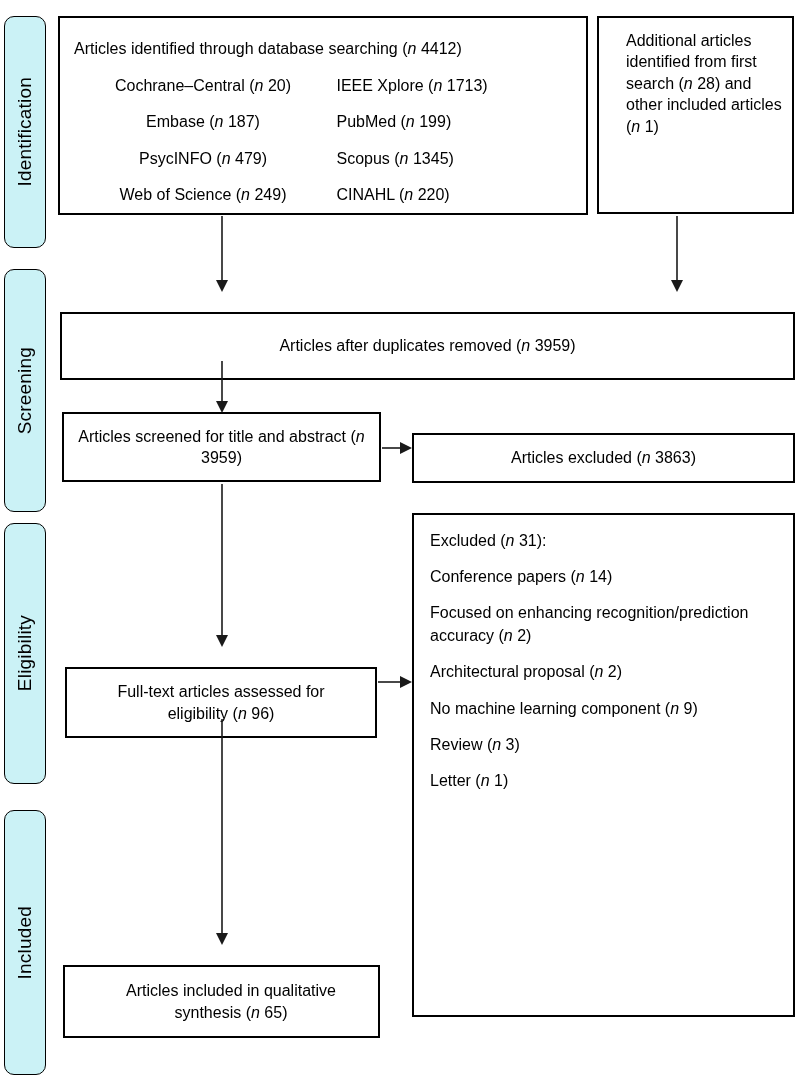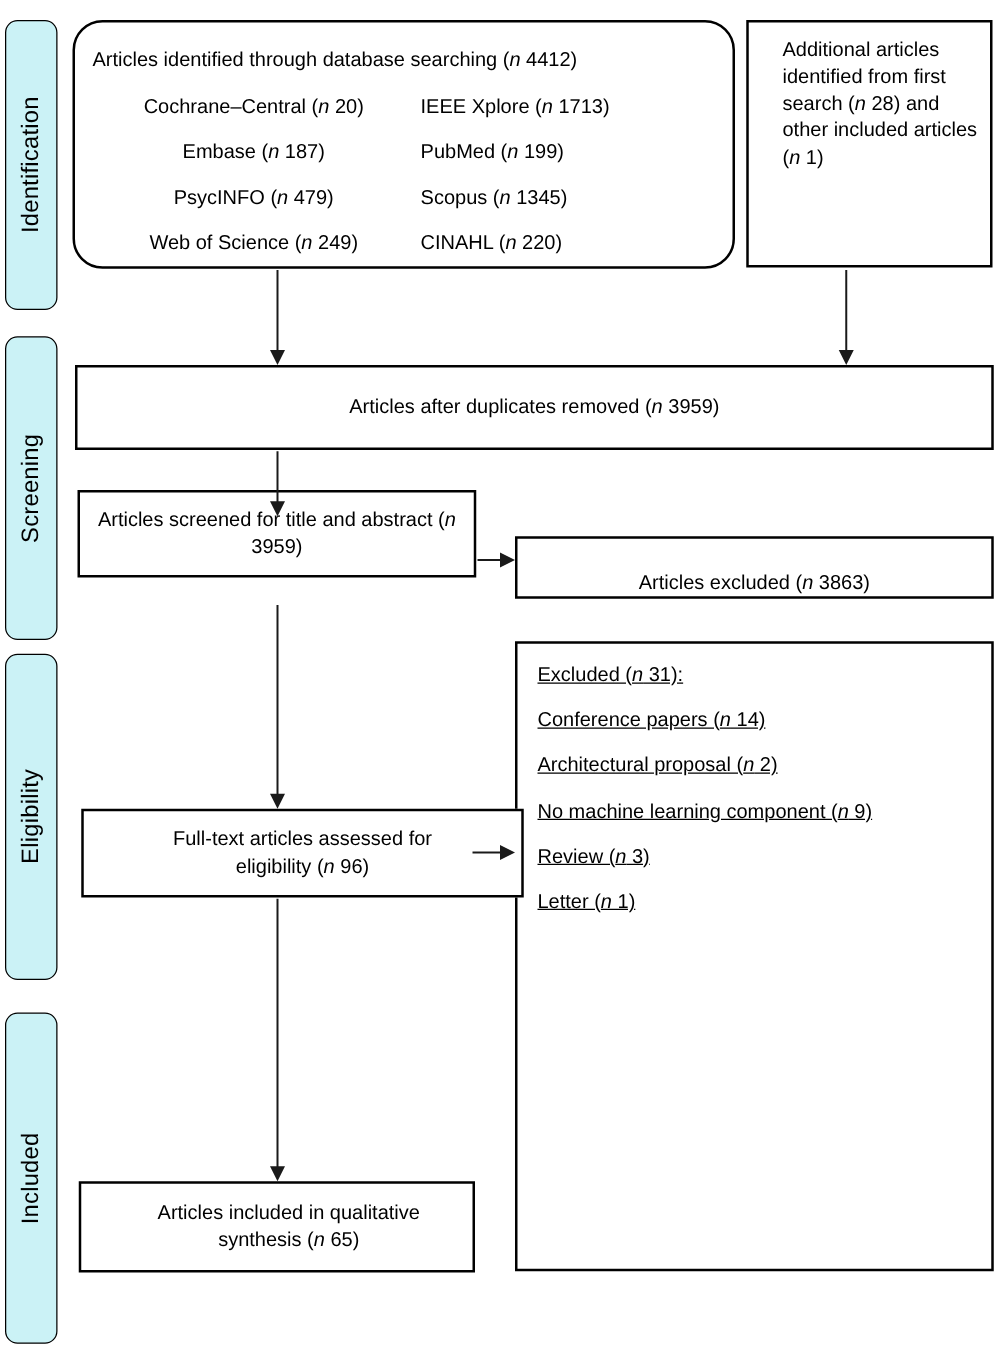--- a/index.html
+++ b/index.html
@@ -36,27 +36,28 @@
     border: 2px solid #000000;
     box-sizing: border-box;
     font-size: 16px;
     line-height: 1.32;
   }
   .fbox.center {
     display: flex;
     align-items: center;
     justify-content: center;
     text-align: center;
+    margin-top: 20px;
   }
   .fbox i { font-style: italic; }
-  #box-db { padding: 13px 6px 0 14px; border-radius: 24px; }
+  #box-db { padding: 13px 6px 0 14px; }
   #box-db .row { line-height: 36.5px; white-space: nowrap; }
   #box-db .cell-left { display: inline-block; width: 258px; text-align: center; }
   #box-additional { padding: 12px 8px 0 27px; line-height: 1.34; }
-  #box-reasons { padding: 15px 14px 0 16px; text-decoration: underline; }
+  #box-reasons { padding: 15px 14px 0 16px; }
   #box-reasons .reason-item { margin-bottom: 13.5px; line-height: 1.42; }
   .wrap-250 { max-width: 252px; display: inline-block; }
   .wrap-260 { max-width: 262px; display: inline-block; }
   #arrow-layer { position: absolute; left: 0; top: 0; pointer-events: none; }
   #arrow-layer line { stroke: #1a1a1a; stroke-width: 1.6; }
   #arrow-layer polygon { fill: #1a1a1a; }
 </style>
 </head>
 <body>
 
@@ -100,34 +101,35 @@
   </div>
 
   <div class="fbox center" style="left:60px; top:292px; width:735px; height:68px;">
     <span>Articles after duplicates removed (<i>n</i> 3959)</span>
   </div>
 
   <div class="fbox center" style="left:62px; top:392px; width:319px; height:70px;">
     <span>Articles screened for title and abstract (<i>n</i> 3959)</span>
   </div>
 
-  <div class="fbox center" style="left:412px; top:429px; width:383px; height:50px;align-items:flex-end;">
+  <div class="fbox center" style="left:412px; top:413px; width:383px; height:50px;">
     <span>Articles excluded (<i>n</i> 3863)</span>
   </div>
 
   <div class="fbox" id="box-reasons" style="left:412px; top:513px; width:383px; height:504px;">
     <div class="reason-item">Excluded (<i>n</i> 31):</div>
     <div class="reason-item">Conference papers (<i>n</i> 14)</div>
+    <div class="reason-item">Focused on enhancing recognition/prediction accuracy (<i>n</i> 2)</div>
     <div class="reason-item">Architectural proposal (<i>n</i> 2)</div>
     <div class="reason-item">No machine learning component (<i>n</i> 9)</div>
     <div class="reason-item">Review (<i>n</i> 3)</div>
     <div class="reason-item">Letter (<i>n</i> 1)</div>
   </div>
 
-  <div class="fbox center" style="left:65px; top:647px; width:354px; height:71px;">
+  <div class="fbox center" style="left:65px; top:647px; width:312px; height:71px;">
     <span class="wrap-250">Full-text articles assessed for eligibility (<i>n</i> 96)</span>
   </div>
 
   <div class="fbox center" style="left:63px; top:945px; width:317px; height:73px;padding-left:19px;">
     <span class="wrap-260">Articles included in qualitative synthesis (<i>n</i> 65)</span>
   </div>
 
   <svg id="arrow-layer" width="798" height="1079" viewBox="0 0 798 1079">
     <g>
       <line x1="222" y1="216" x2="222" y2="281"></line>

